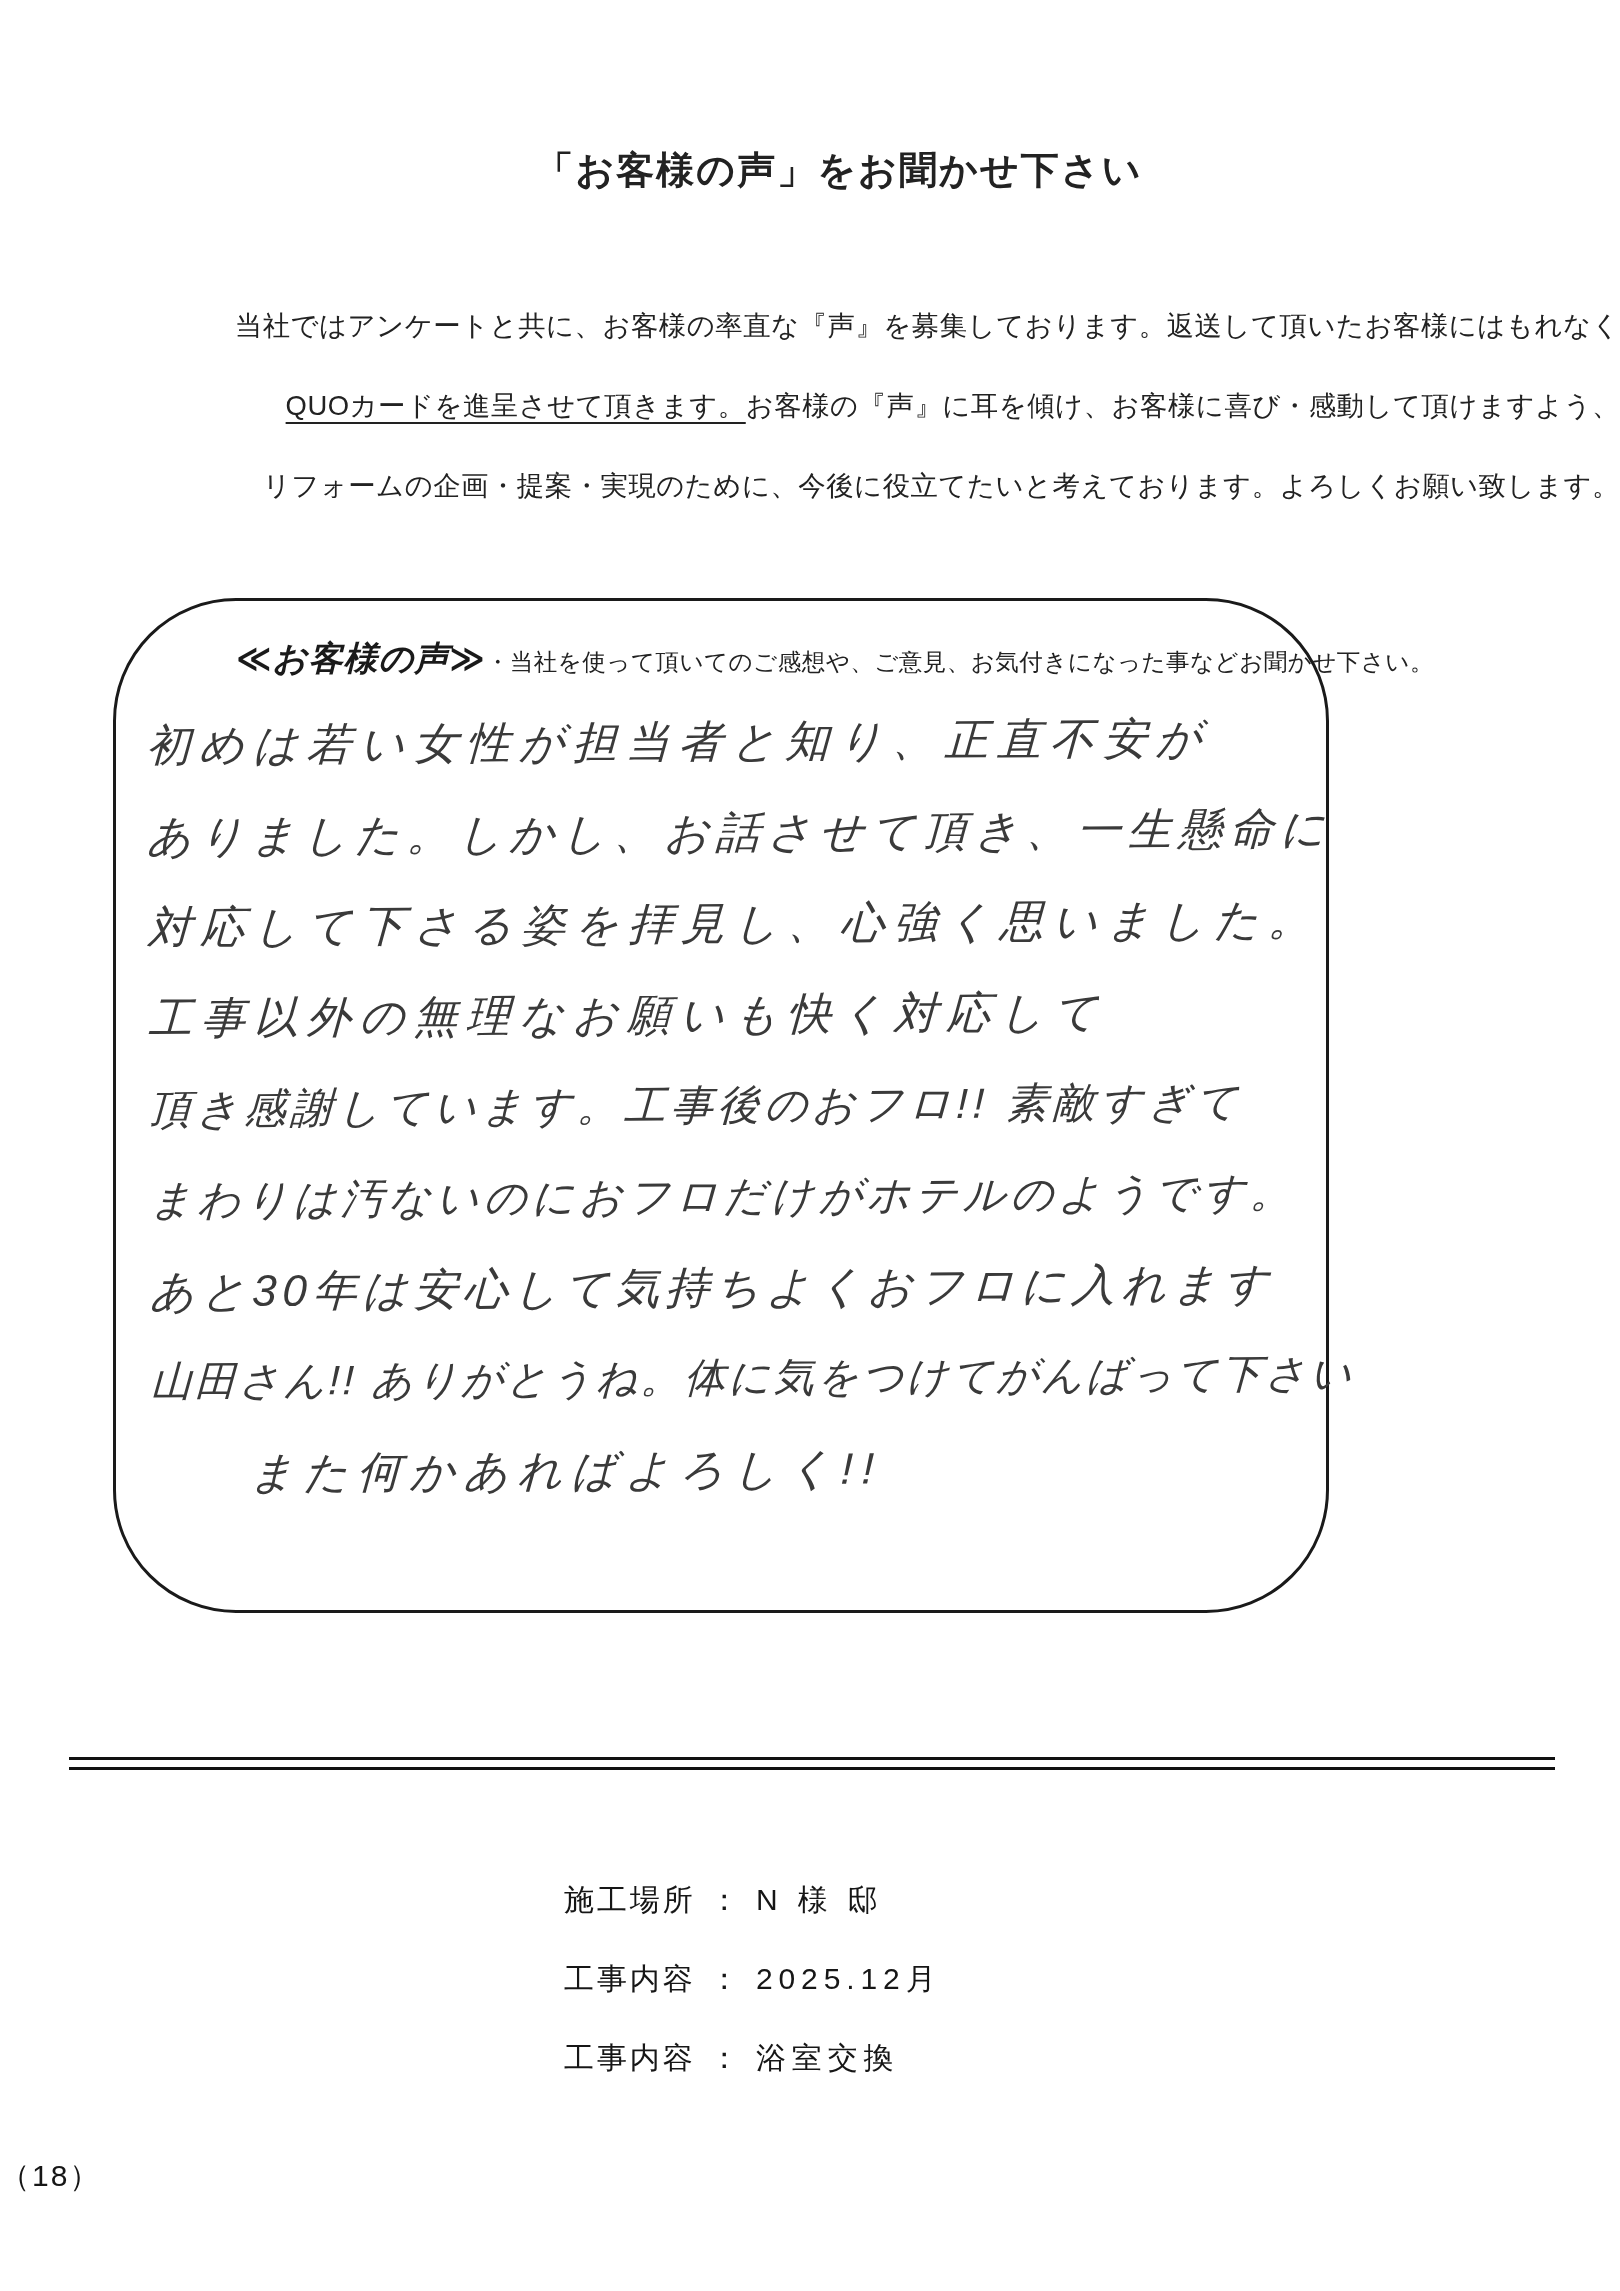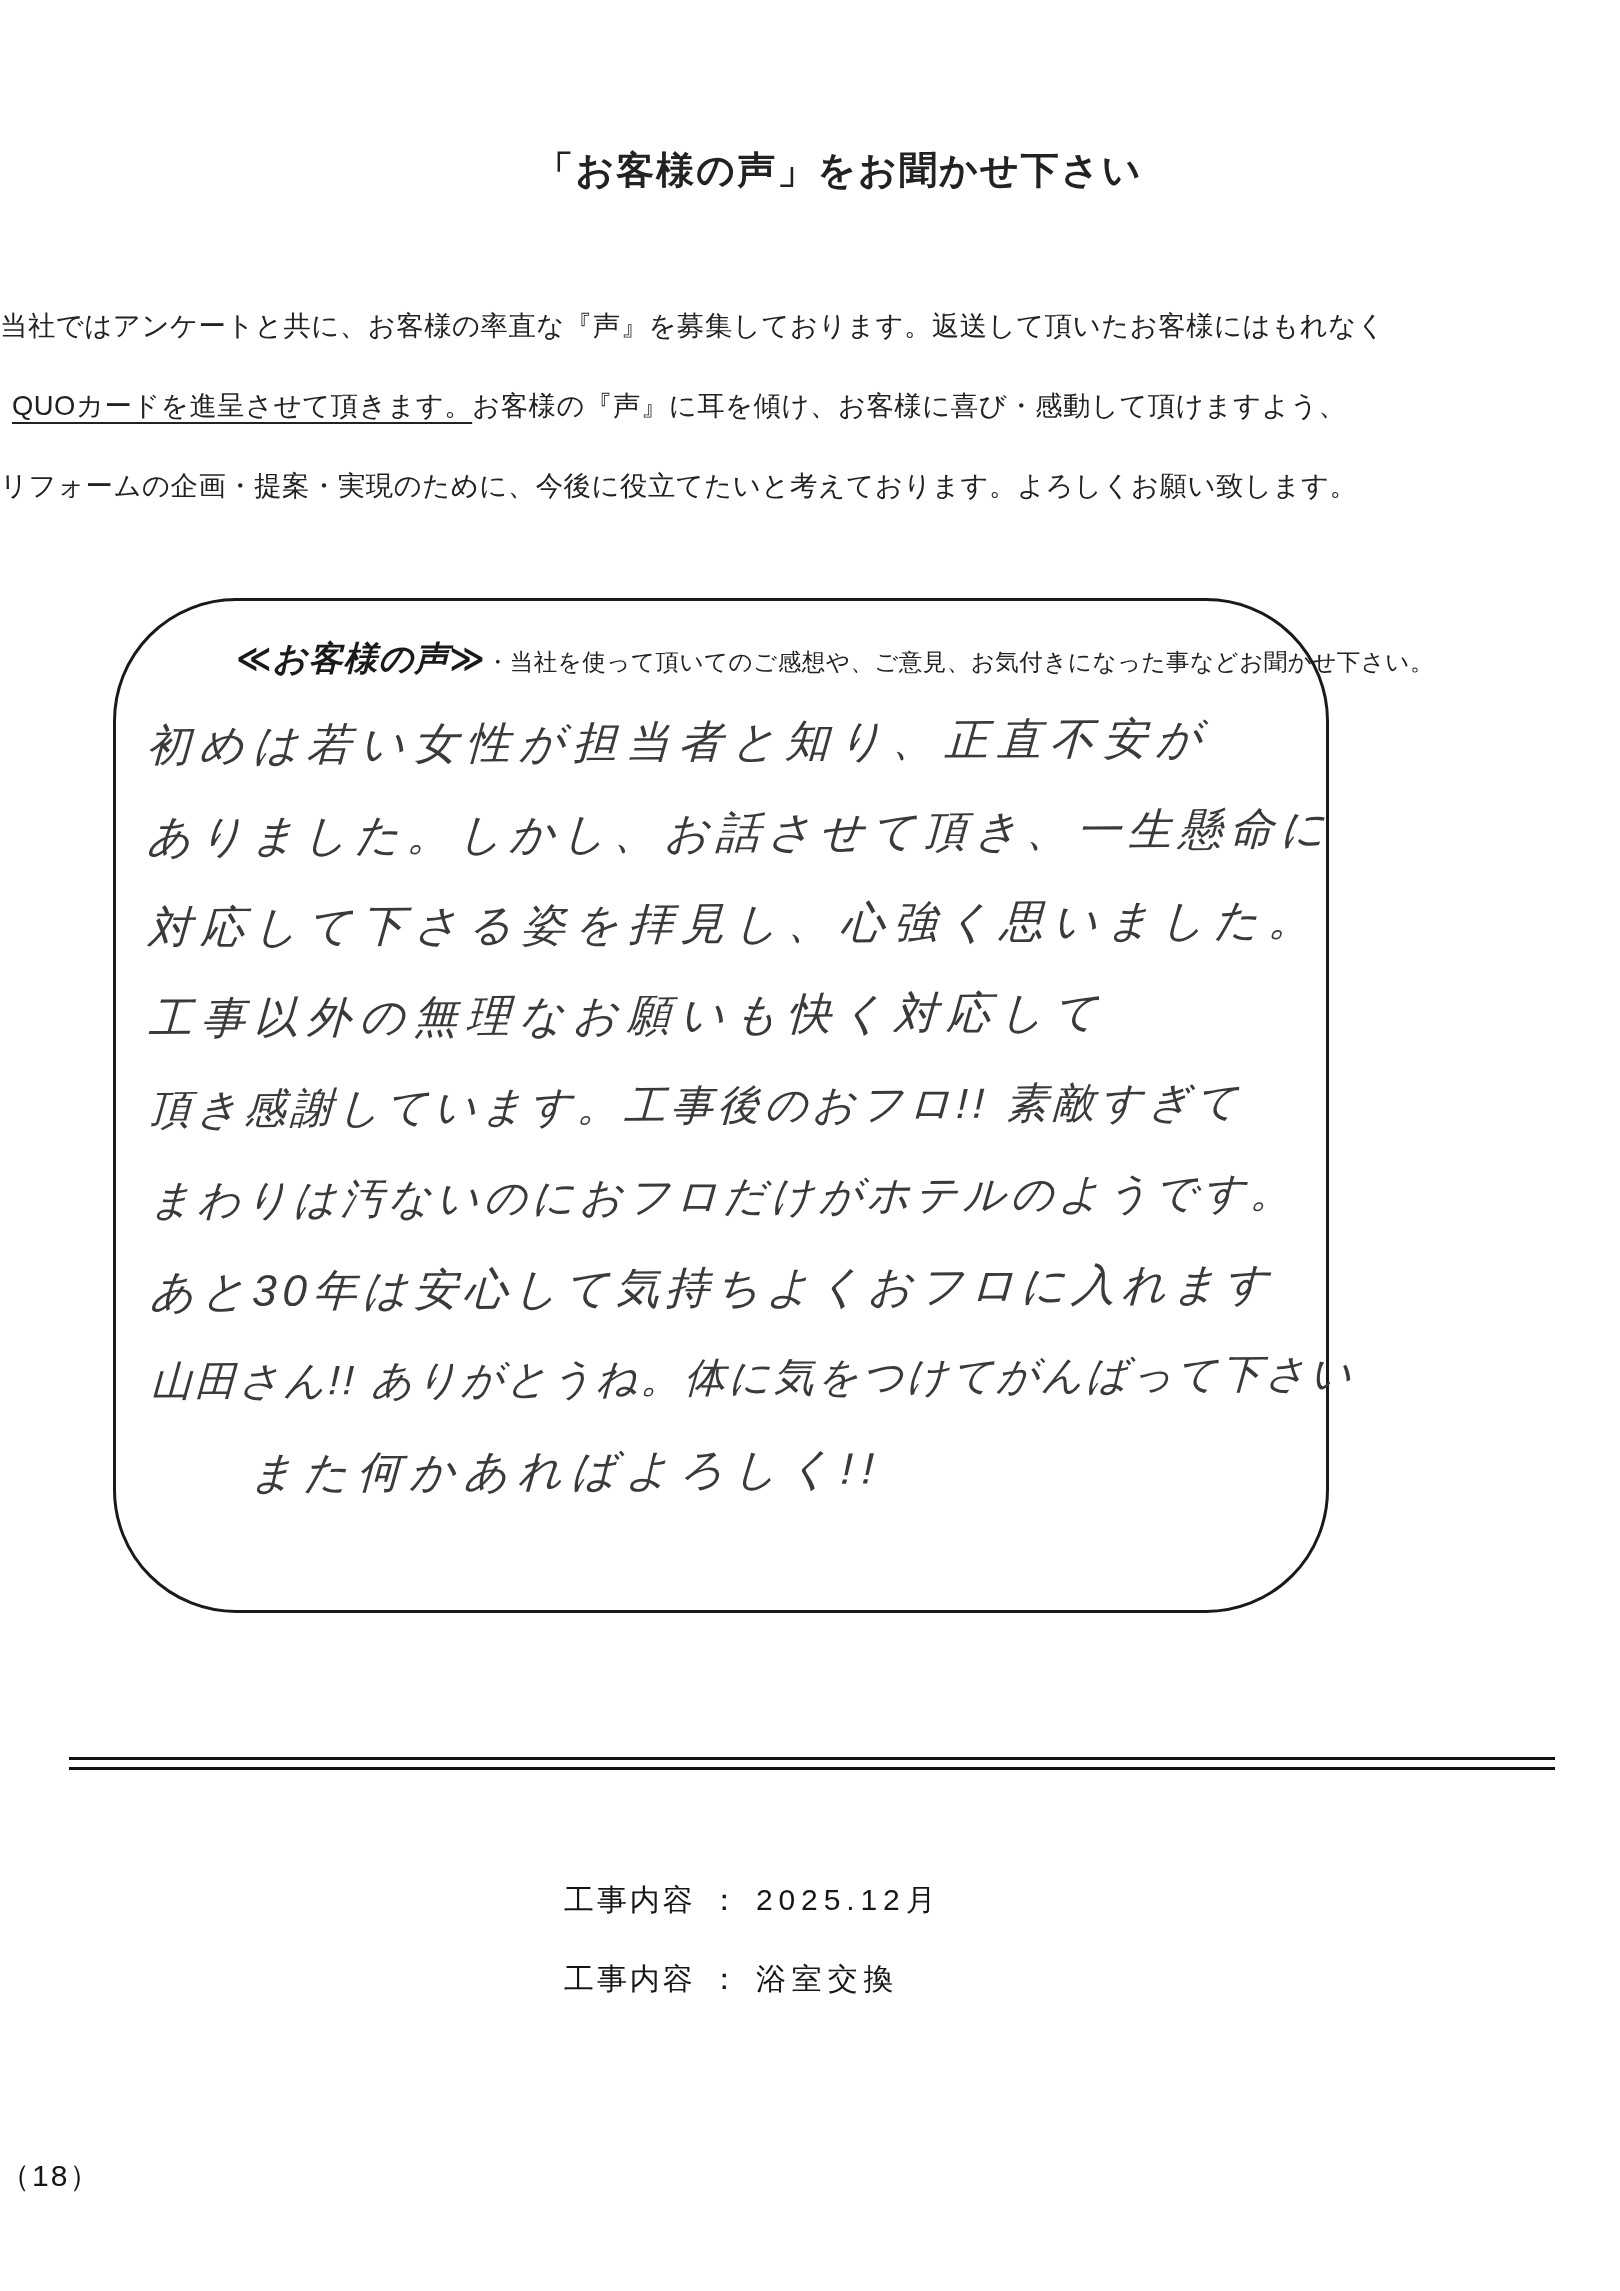--- a/index.html
+++ b/index.html
@@ -29,21 +29,21 @@
     color: #222;
     margin-left: 29px;
   }
 
   
   .intro {
     position: absolute;
     top: 286px;
     left: 0;
     width: 100%;
-    text-align: left;
+    text-align: right;
     font-size: 27.4px;
     color: #222;
   }
   .intro-line {
     display: block;
     height: 80px;
     line-height: 80px;
     letter-spacing: 0.5px;
     white-space: nowrap;
   }
@@ -175,20 +175,23 @@
       <div class="hw-line">あと30年は安心して気持ちよくおフロに入れます</div>
       <div class="hw-line">山田さん!! ありがとうね。体に気をつけてがんばって下さい</div>
       <div class="hw-line">また何かあればよろしく!!</div>
     </div>
   </div>
 
   <div class="double-rule"></div>
 
   <div class="project-info">
     <div class="info-row">
+      <span>施工場所</span><span class="info-sep">：</span><span class="info-value">N 様 邸</span>
+    </div>
+    <div class="info-row">
       <span>工事内容</span><span class="info-sep">：</span><span class="info-value">2025.12月</span>
     </div>
     <div class="info-row">
       <span>工事内容</span><span class="info-sep">：</span><span class="info-value">浴室交換</span>
     </div>
   </div>
 
   <div class="page-number">（18）</div>
 
 </div>

